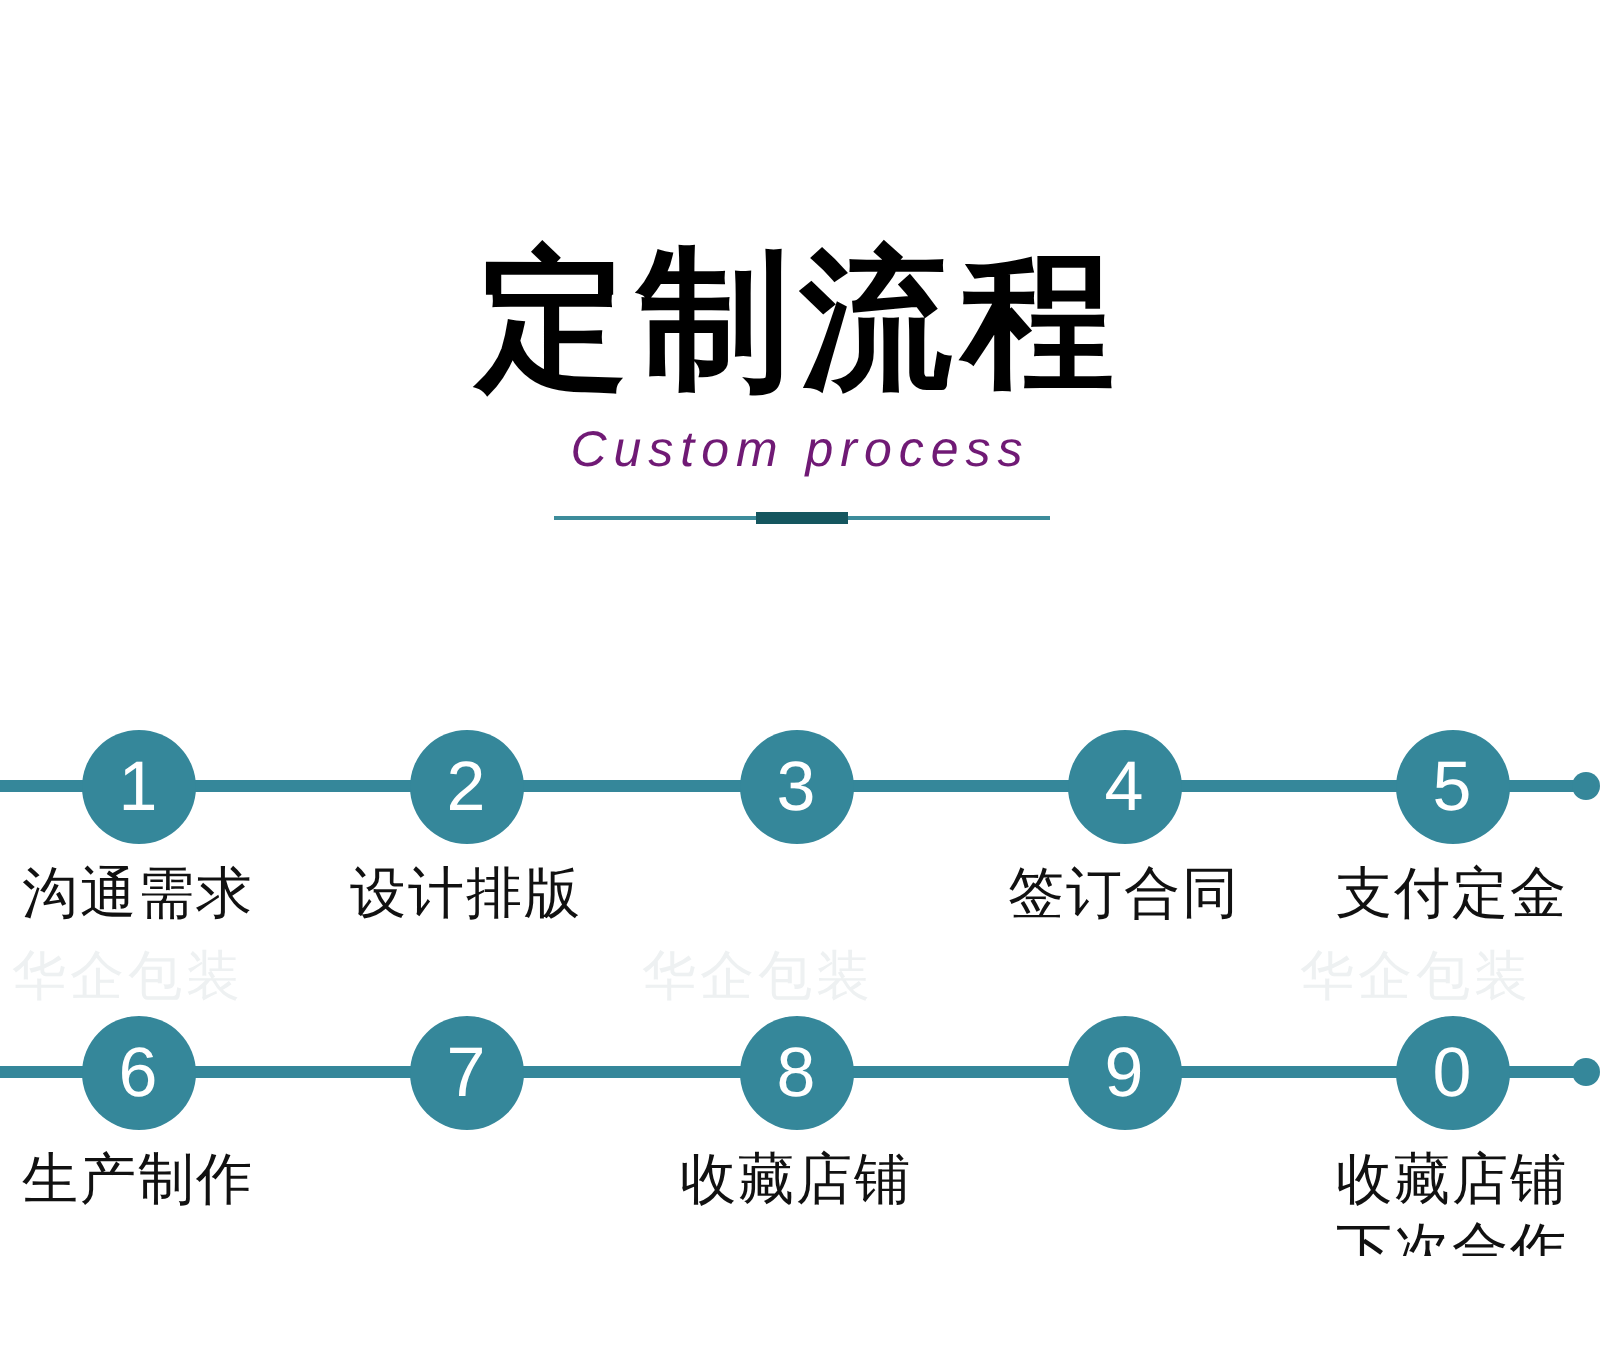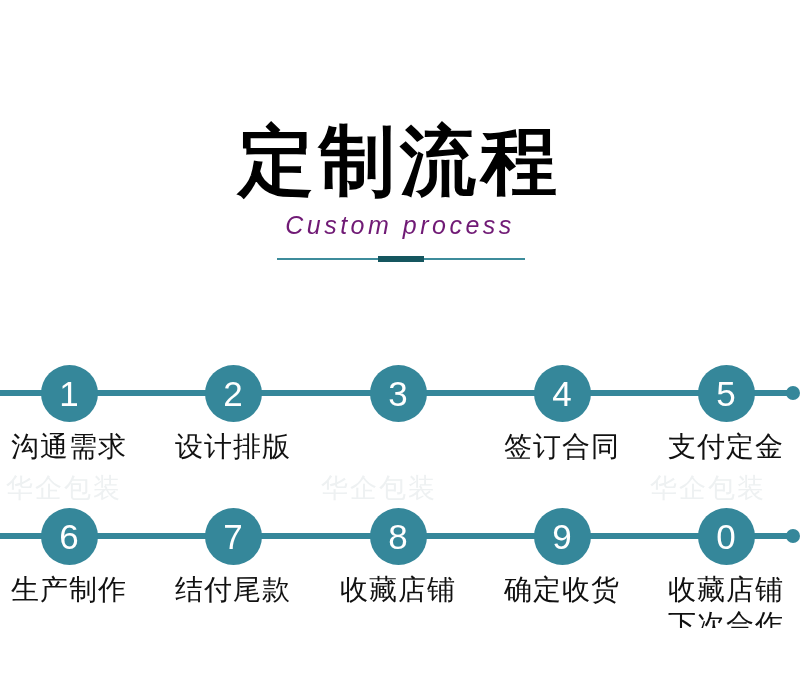--- a/index.html
+++ b/index.html
@@ -205,29 +205,27 @@
   <div class="row row-2">
     <div class="track"></div>
     <div class="track-cap"></div>
 
     <div class="step" style="left:69px">
       <div class="circle">6</div>
       <div class="step-label">生产制作</div>
     </div>
     <div class="step" style="left:233px">
       <div class="circle">7</div>
-      <div class="step-label">结付尾款</div>
     </div>
     <div class="step" style="left:398px">
       <div class="circle">8</div>
       <div class="step-label">收藏店铺</div>
     </div>
     <div class="step" style="left:562px">
       <div class="circle">9</div>
-      <div class="step-label">确定收货</div>
     </div>
     <div class="step" style="left:726px">
       <div class="circle">0</div>
       <div class="step-label">收藏店铺</div>
       <div class="step-label-2">下次合作</div>
     </div>
   </div>
 
 </div>
 

